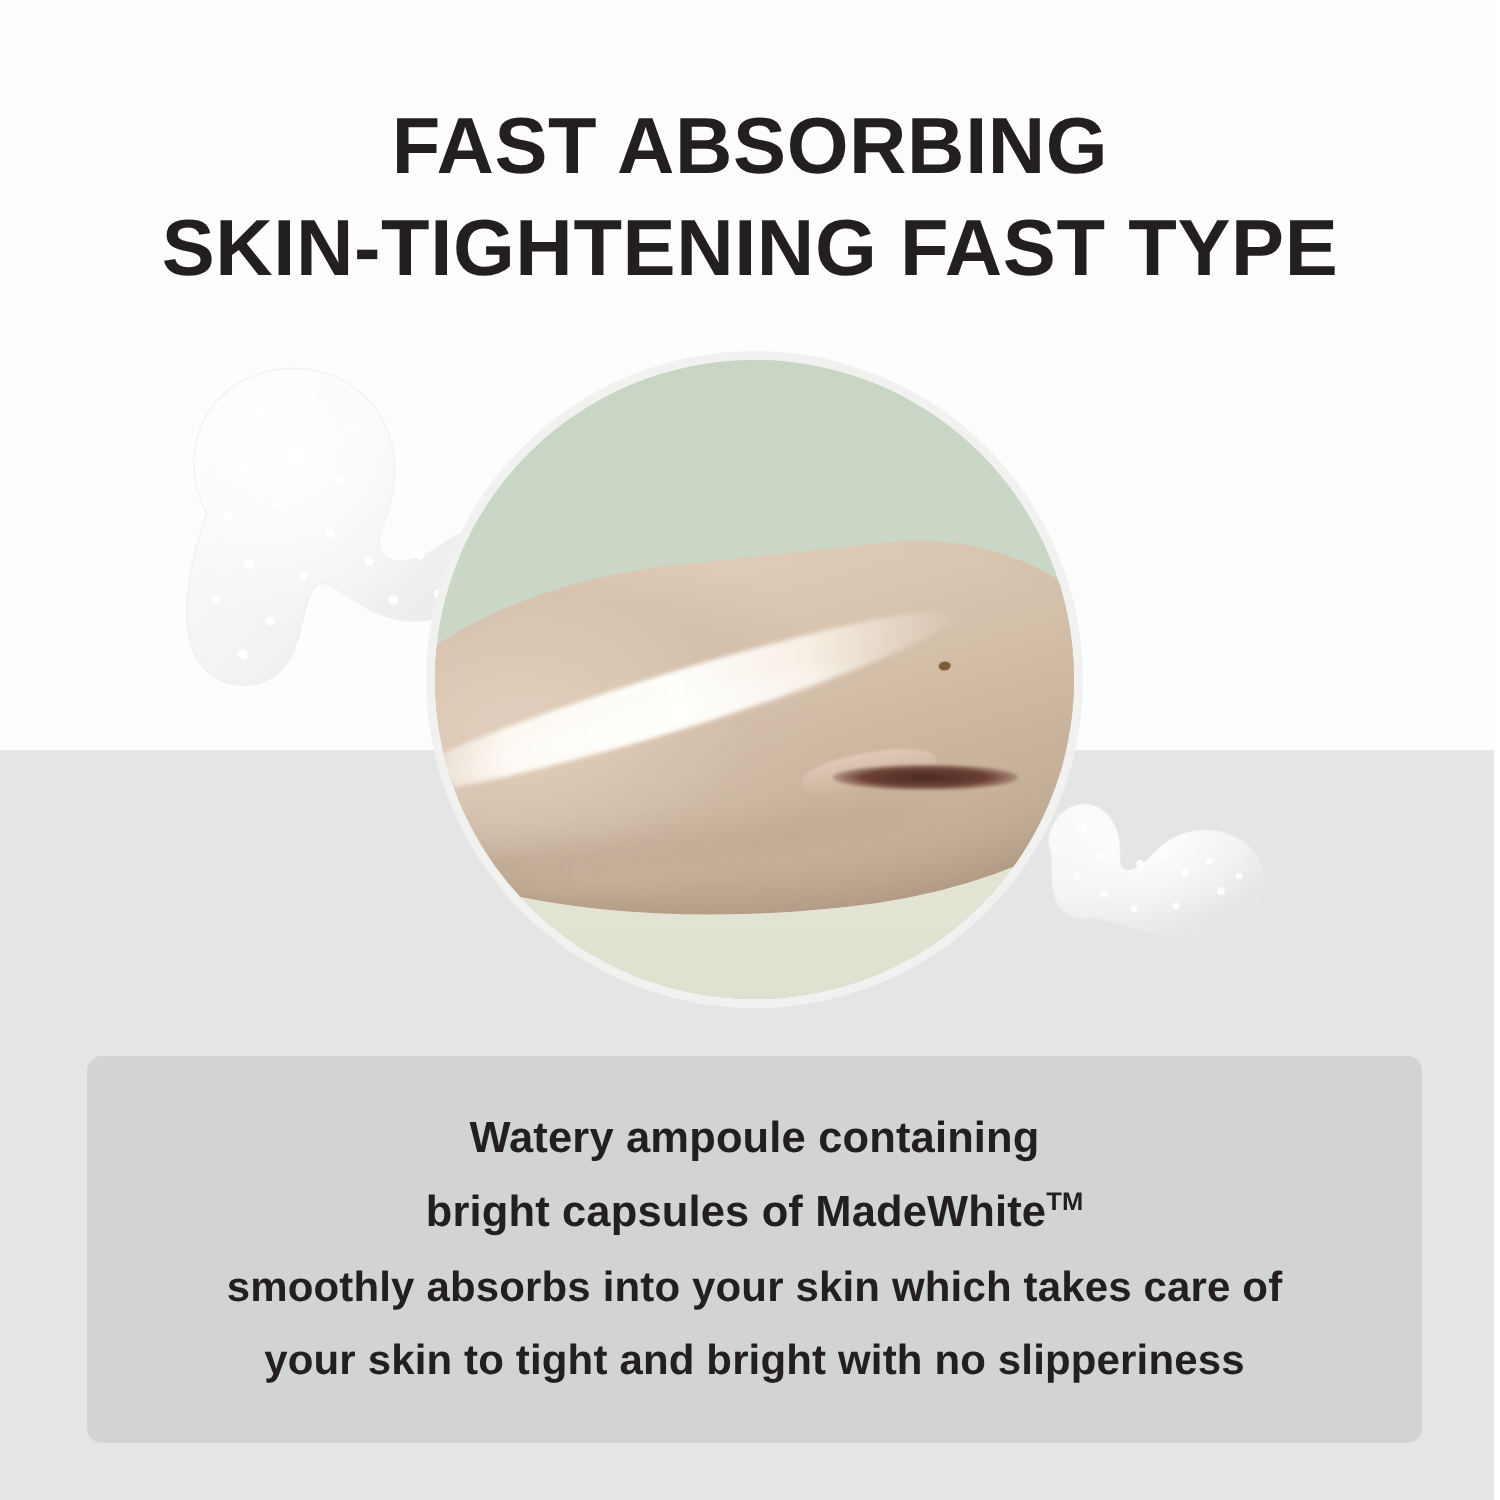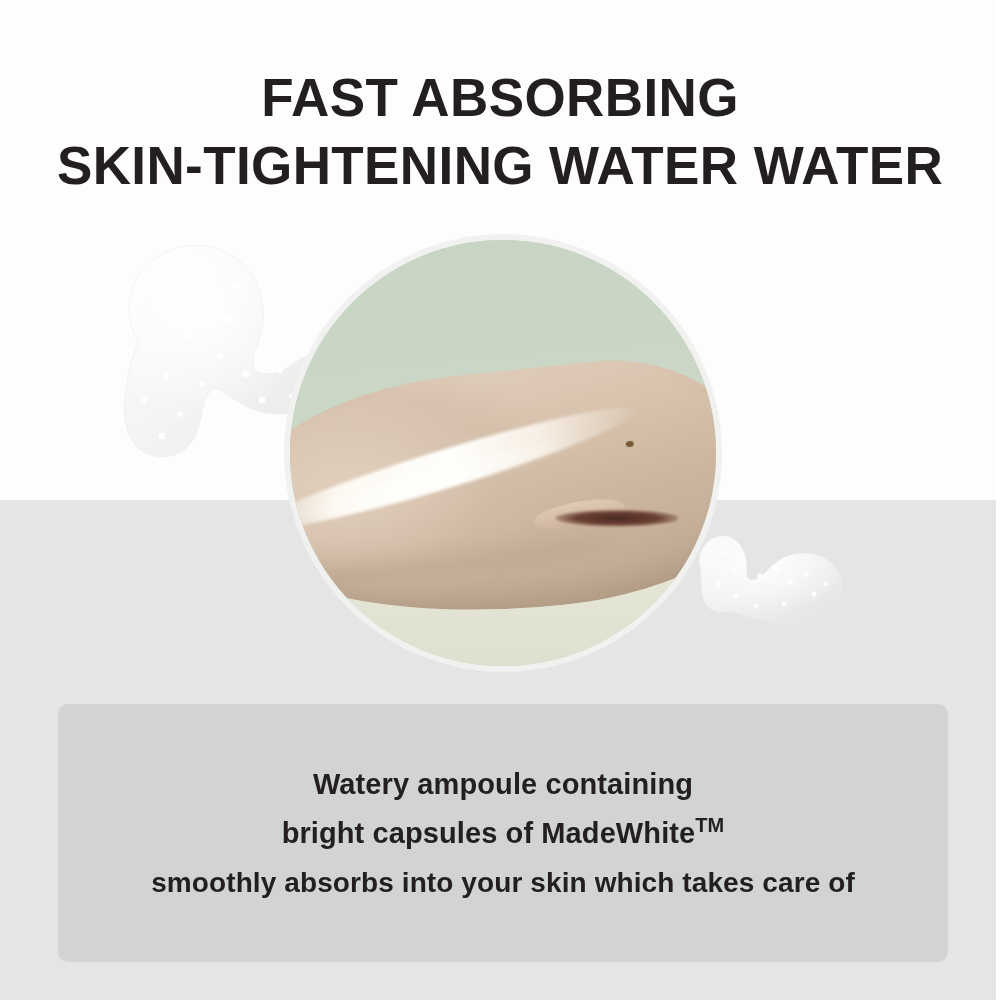--- a/index.html
+++ b/index.html
@@ -190,21 +190,21 @@
   }
   .cap-bold {
     display: block;
     font-weight: bold;
     font-size: 29px;
     line-height: 49px;
     letter-spacing: .1px;
     white-space: nowrap;
   }
   .cap-bold sup {
-    font-size: 20px;
+    font-size: 17px;
     vertical-align: super;
     line-height: 0;
   }
   .cap-reg {
     display: block;
     font-weight: bold;
     font-size: 28px;
     line-height: 49px;
     letter-spacing: .1px;
     white-space: nowrap;
@@ -213,21 +213,21 @@
 </head>
 <body>
 
 <div class="page">
 
   <div class="bg-top"></div>
   <div class="bg-bottom"></div>
 
   <div class="headline">
     <span class="headline-line">FAST ABSORBING</span>
-    <span class="headline-line">SKIN-TIGHTENING WATER WATER</span>
+    <span class="headline-line">SKIN-TIGHTENING FAST TYPE</span>
   </div>
 
   <div class="swatch swatch-left">
     <svg viewBox="0 0 232 248" xmlns="http://www.w3.org/2000/svg" aria-hidden="true">
       <defs>
         <linearGradient id="gelA" x1="0" y1="0" x2="1" y2="1">
           <stop offset="0%" stop-color="#ffffff"></stop>
           <stop offset="45%" stop-color="#f4f5f4"></stop>
           <stop offset="100%" stop-color="#e6e8e7"></stop>
         </linearGradient>
@@ -349,15 +349,16 @@
     </svg>
   </div>
 
   <div class="caption-box"></div>
   <div class="caption-text">
     <span class="cap-bold">Watery ampoule containing</span>
     <span class="cap-bold">
       <span>bright capsules of MadeWhite</span><sup>TM</sup>
     </span>
     <span class="cap-reg">smoothly absorbs into your skin which takes care of</span>
+    <span class="cap-reg">your skin to tight and bright with no slipperiness</span>
   </div>
 
 </div>
 
 </body></html>

